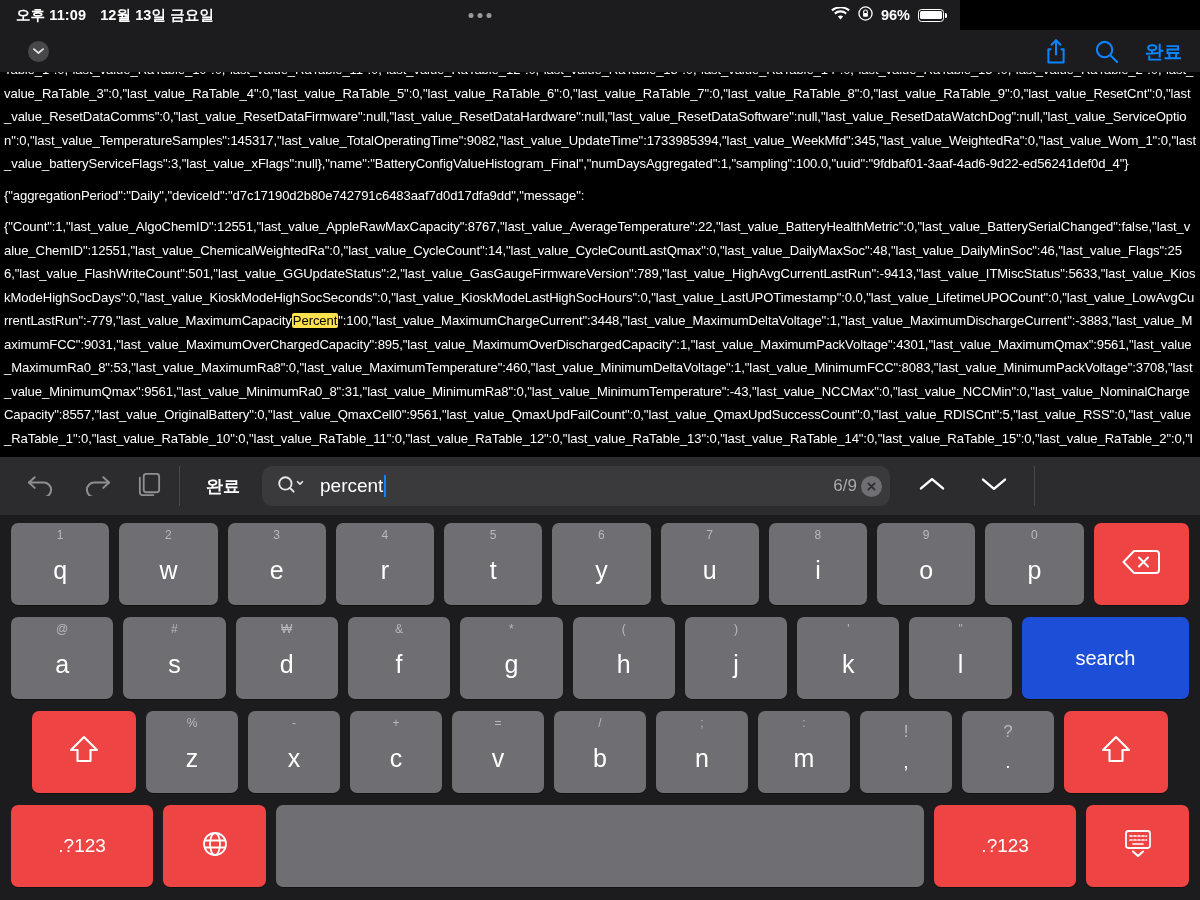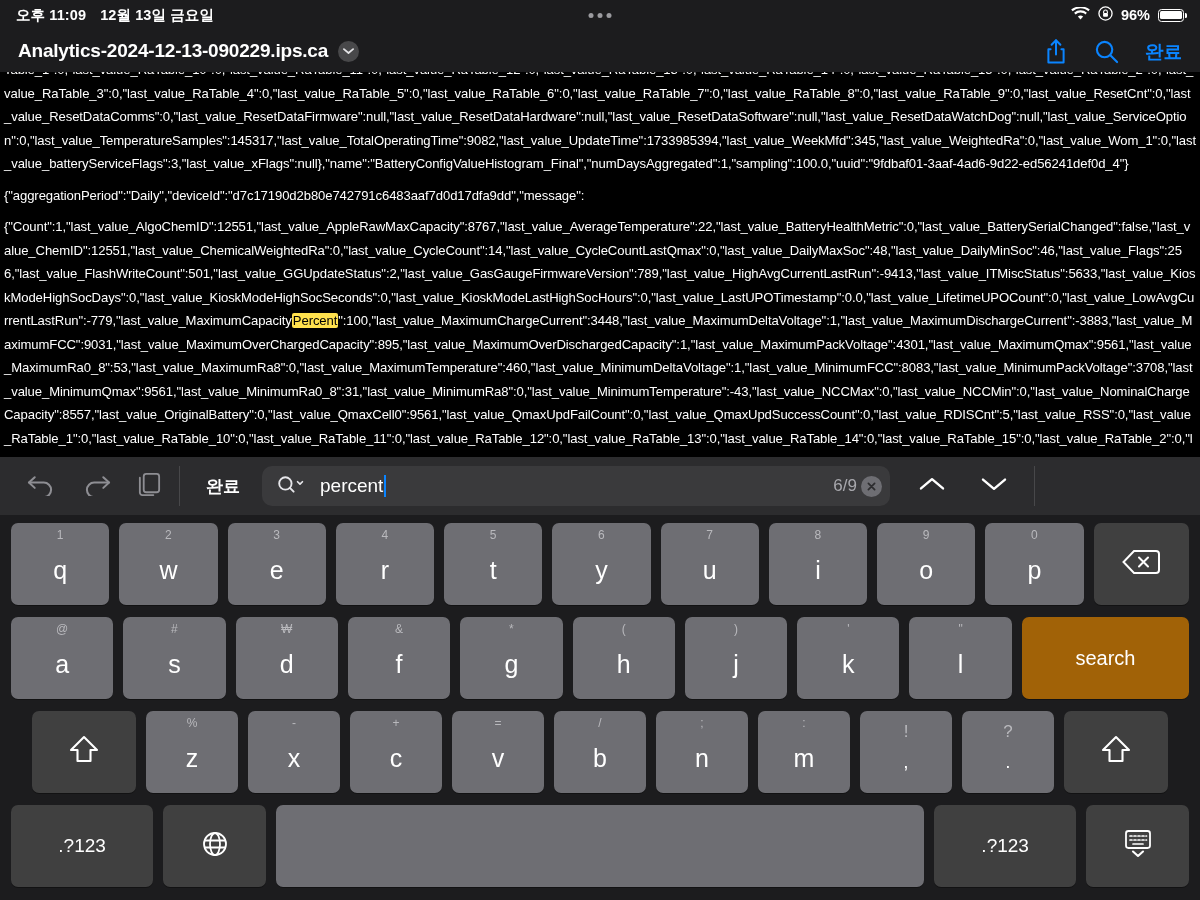--- a/index.html
+++ b/index.html
@@ -6,21 +6,21 @@
   html, body {
     width: 1200px; height: 900px;
     background: #000;
     font-family: "Liberation Sans", sans-serif;
     overflow: hidden;
   }
   #app { position: relative; width: 1200px; height: 900px; background: #000; }
 
   
   .statusbar {
-    position: absolute; top: 0; left: 0; width: 1200px; height: 30px;
+    position: absolute; top: 0; left: 0; width: 960px; height: 30px;
     background: #1c1c1e;
     display: flex; align-items: center;
     padding: 0 16px;
     color: #ffffff;
   }
   .sb-left { display: flex; align-items: center; gap: 14px; font-size: 14.5px; font-weight: 700; letter-spacing: .1px; }
   .sb-center { position: absolute; left: 50%; transform: translateX(-50%); display: flex; gap: 4px; align-items: center;}
   .sb-dot { width: 5px; height: 5px; border-radius: 50%; background: #9a9a9e; }
   .sb-right { margin-left: auto; display: flex; align-items: center; gap: 8px; font-size: 14.5px; font-weight: 600; }
   .batt {
@@ -107,22 +107,22 @@
     display: flex; align-items: center; justify-content: center;
     position: relative;
     box-shadow: 0 1px 0 rgba(0,0,0,.35);
     flex-direction: column;
   }
   .key .alt {
     position: absolute; top: 6px; left: 0; right: 0;
     font-size: 12px; color: #b9b9bd; text-align: center; line-height: 1;
   }
   .key .main { font-size: 25px; font-weight: 400; margin-top: 13px; }
-  .key.dark { background: #404040; }
-  .key.blue { background: #a16207; }
+  .key.dark { background: #ef4444; }
+  .key.blue { background: #1d4ed8; }
   .key.blue .main { font-size: 20px; margin-top: 0; font-weight: 400; }
   .key.fn .main { font-size: 19px; margin-top: 0; }
   .key.punct .alt { top: 12px; font-size: 17px; }
   .key.punct .main { font-size: 19px; margin-top: 20px; }
 
   .r1 .key { width: 104px; height: 82px; margin: 0 5px; }
   .r1 .key.backspace { width: 101px; }
   .r2 .key { width: 104px; height: 82px; margin: 0 5px; }
   .r2 .key.blue { width: 170px; }
   .r3 .key { width: 92px; height: 82px; margin: 0 5px; }
@@ -162,21 +162,20 @@
           </svg>
       </span>
       <span>96%</span>
       <span class="batt">
           <i></i>
         </span>
     </div>
   </div>
 
   <div class="navbar">
-    <span class="doc-title">Analytics-2024-12-13-090229.ips.ca</span>
     <span class="chevron-badge">
       <svg width="11" height="8" viewBox="0 0 12 8">
           <path d="M1 2l5 4.2L11 2" fill="none" stroke="#e3e3e6" stroke-width="1.9" stroke-linecap="round" stroke-linejoin="round"></path>
         </svg>
     </span>
     <div class="nav-right">
       <span class="icon-blue">
         <svg width="24" height="27" viewBox="0 0 24 27">
             <path d="M12 2.2l4.4 4.6M12 2.2L7.6 6.8M12 2.2v14.3" fill="none" stroke="#0a84ff" stroke-width="2" stroke-linecap="round" stroke-linejoin="round"></path>
             <path d="M6.6 11.2H4.4v13.3h15.2V11.2h-2.2" fill="none" stroke="#0a84ff" stroke-width="2" stroke-linecap="round" stroke-linejoin="round"></path>

